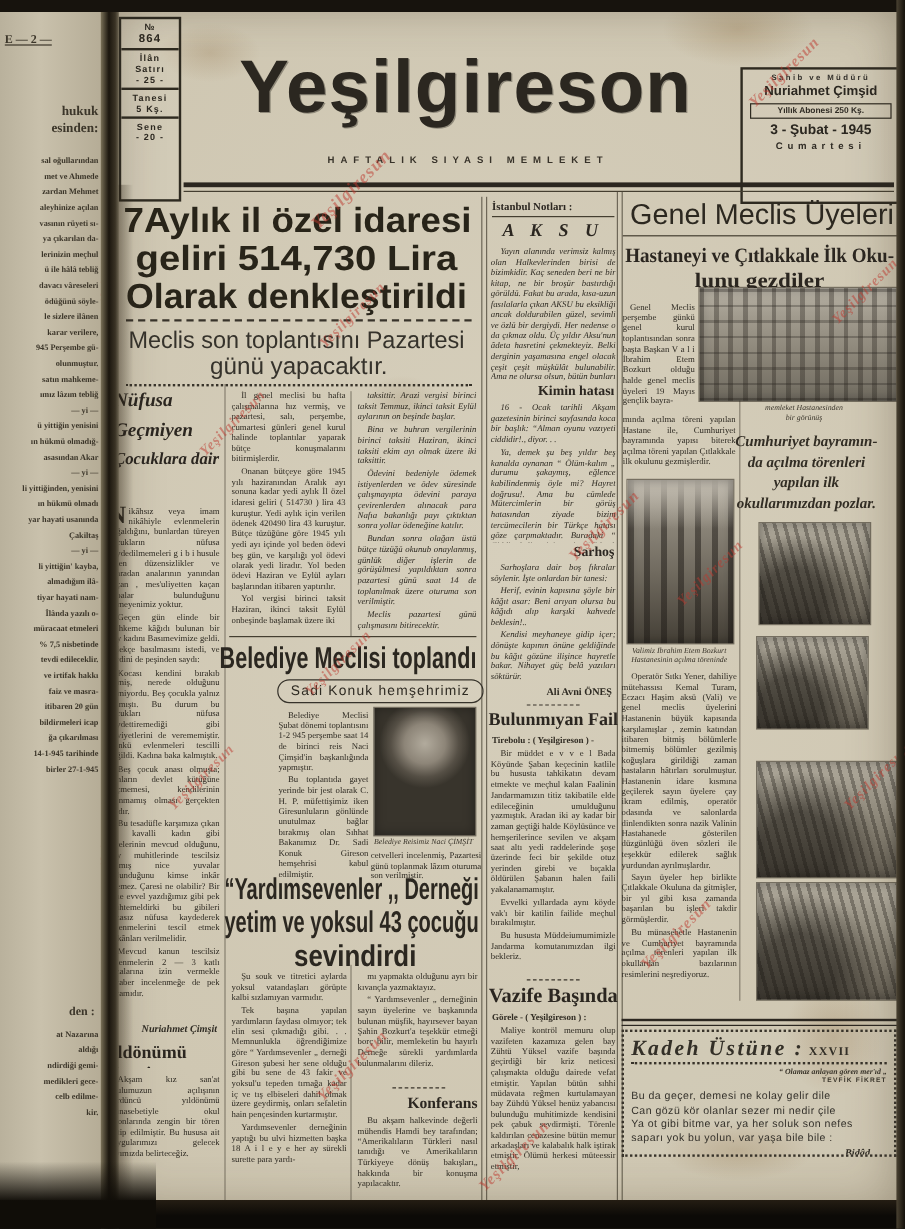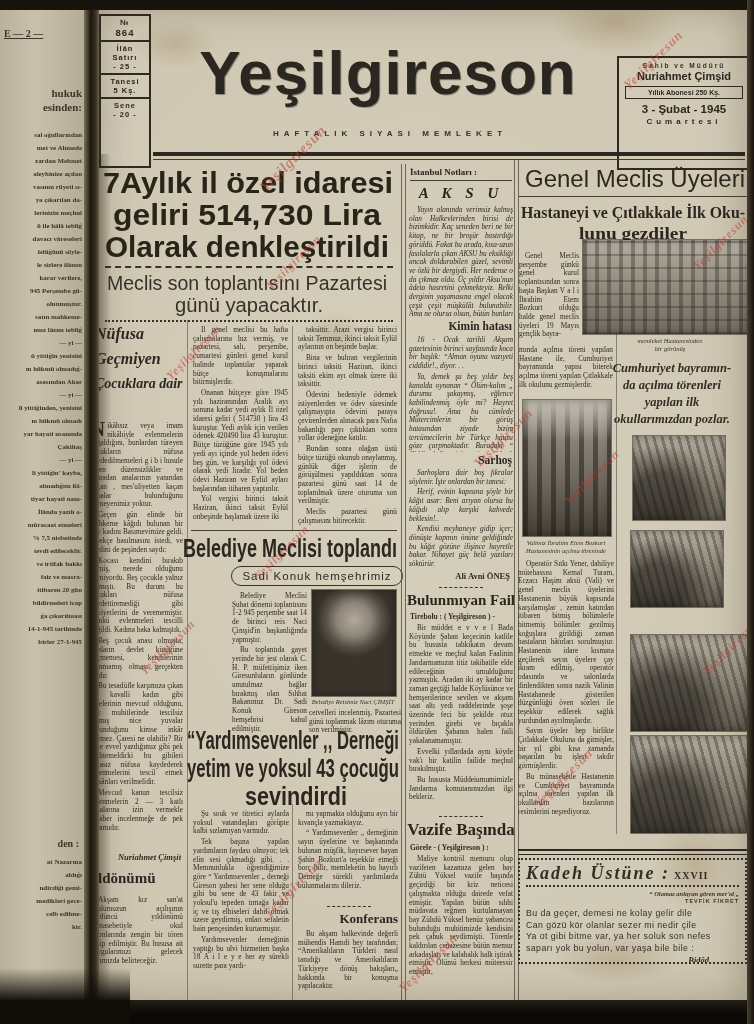--- a/index.html
+++ b/index.html
@@ -243,21 +243,21 @@
     <div class="abs sec-head" style="left:-12px;top:866px;width:100px;height:20px;text-align:left;">Yıldönümü Töreni</div>
     <div class="abs col" style="left:-5px;top:892px;width:93px;height:110px;">
         <p>Akşam kız san'at okulumuzun açılışının dördüncü yıldönümü münasebetiyle okul salonlarında zengin bir tören tertip edilmiştir. Bu hususa ait duygularımızı gelecek sayımızda belirteceğiz.</p>
       </div>
 
     <div class="abs col" style="left:98px;top:322px;width:95px;height:202px;">
         <p>İl genel meclisi bu hafta çalışmalarına hız vermiş, ve pazartesi, salı, perşembe, cumartesi günleri genel kurul halinde toplantılar yaparak bütçe konuşmalarını bitirmişlerdir.</p>
         <p>Onanan bütçeye göre 1945 yılı haziranından Aralık ayı sonuna kadar yedi aylık İl özel idaresi geliri ( 514730 ) lira 43 kuruştur. Yedi aylık için verilen ödenek 420490 lira 43 kuruştur. Bütçe tüzüğüne göre 1945 yılı yedi ayı içinde yol beden ödevi beş gün, ve karşılığı yol ödevi olarak yedi liradır. Yol beden ödevi Haziran ve Eylül ayları başlarından itibaren yaptırılır.</p>
         <p>Yol vergisi birinci taksit Haziran, ikinci taksit Eylül onbeşinde başlamak üzere iki</p>
       </div>
-    <div class="abs col" style="left:203px;top:322px;width:99px;height:202px;">
+    <div class="abs col" style="left:203px;top:322px;width:99px;height:202px;font-style:italic;">
         <p>taksittir. Arazi vergisi birinci taksit Temmuz, ikinci taksit Eylül aylarının on beşinde başlar.</p>
         <p>Bina ve buhran vergilerinin birinci taksiti Haziran, ikinci taksiti ekim ayı olmak üzere iki taksittir.</p>
         <p>Ödevini bedeniyle ödemek istiyenlerden ve ödev süresinde çalışmayıpta ödevini paraya çevirenlerden alınacak para Nafıa bakanlığı payı çıktıktan sonra yollar ödeneğine katılır.</p>
         <p>Bundan sonra olağan üstü bütçe tüzüğü okunub onaylanmış, günlük diğer işlerin de görüşülmesi yapıldıktan sonra pazartesi günü saat 14 de toplanılmak üzere oturuma son verilmiştir.</p>
         <p>Meclis pazartesi günü çalışmasını bitirecektir.</p>
       </div>
 
     <div class="hr-thin" style="left:96px;top:526px;width:206px;"></div>
     <svg class="abs" style="left:86px;top:528px;" width="222" height="32">
       <text x="2" y="25" class="t-mid" textLength="214" lengthAdjust="spacingAndGlyphs">Belediye Meclisi toplandı</text>
@@ -386,21 +386,21 @@
         <span class="kadeh-num">XXVII</span>
       </div>
       <div class="kadeh-epi" style="margin-top:3px;">“ Olamaz anlayan gören mer'ıd „</div>
       <div class="kadeh-author">TEVFİK FİKRET</div>
       <div class="kadeh-poem" style="margin-top:3px;">
           <p>Bu da geçer, demesi ne kolay gelir dile</p>
           <p>Can gözü kör olanlar sezer mi nedir çile</p>
           <p>Ya ot gibi bitme var, ya her soluk son nefes</p>
           <p>saparı yok bu yolun, var yaşa bile bile :</p>
         </div>
-      <div class="sig" style="margin-top:1px;margin-right:30px;">Bidâd</div>
+      <div class="sig" style="margin-top:1px;margin-right:14px;">Bidâd</div>
     </div>
 
     <div class="fold-shadow"></div>
   </div>
 
   <div class="wm" style="left:250px;top:150px;font-size:15px;">Yeşilgiresun</div>
   <div class="wm" style="left:615px;top:52px;">Yeşilgiresun</div>
   <div class="wm" style="left:685px;top:235px;font-size:12px;">Yeşilgiresun</div>
   <div class="wm" style="left:258px;top:255px;font-size:12px;">Yeşilgiresun</div>
   <div class="wm" style="left:158px;top:345px;font-size:12px;">Yeşilgiresun</div>

